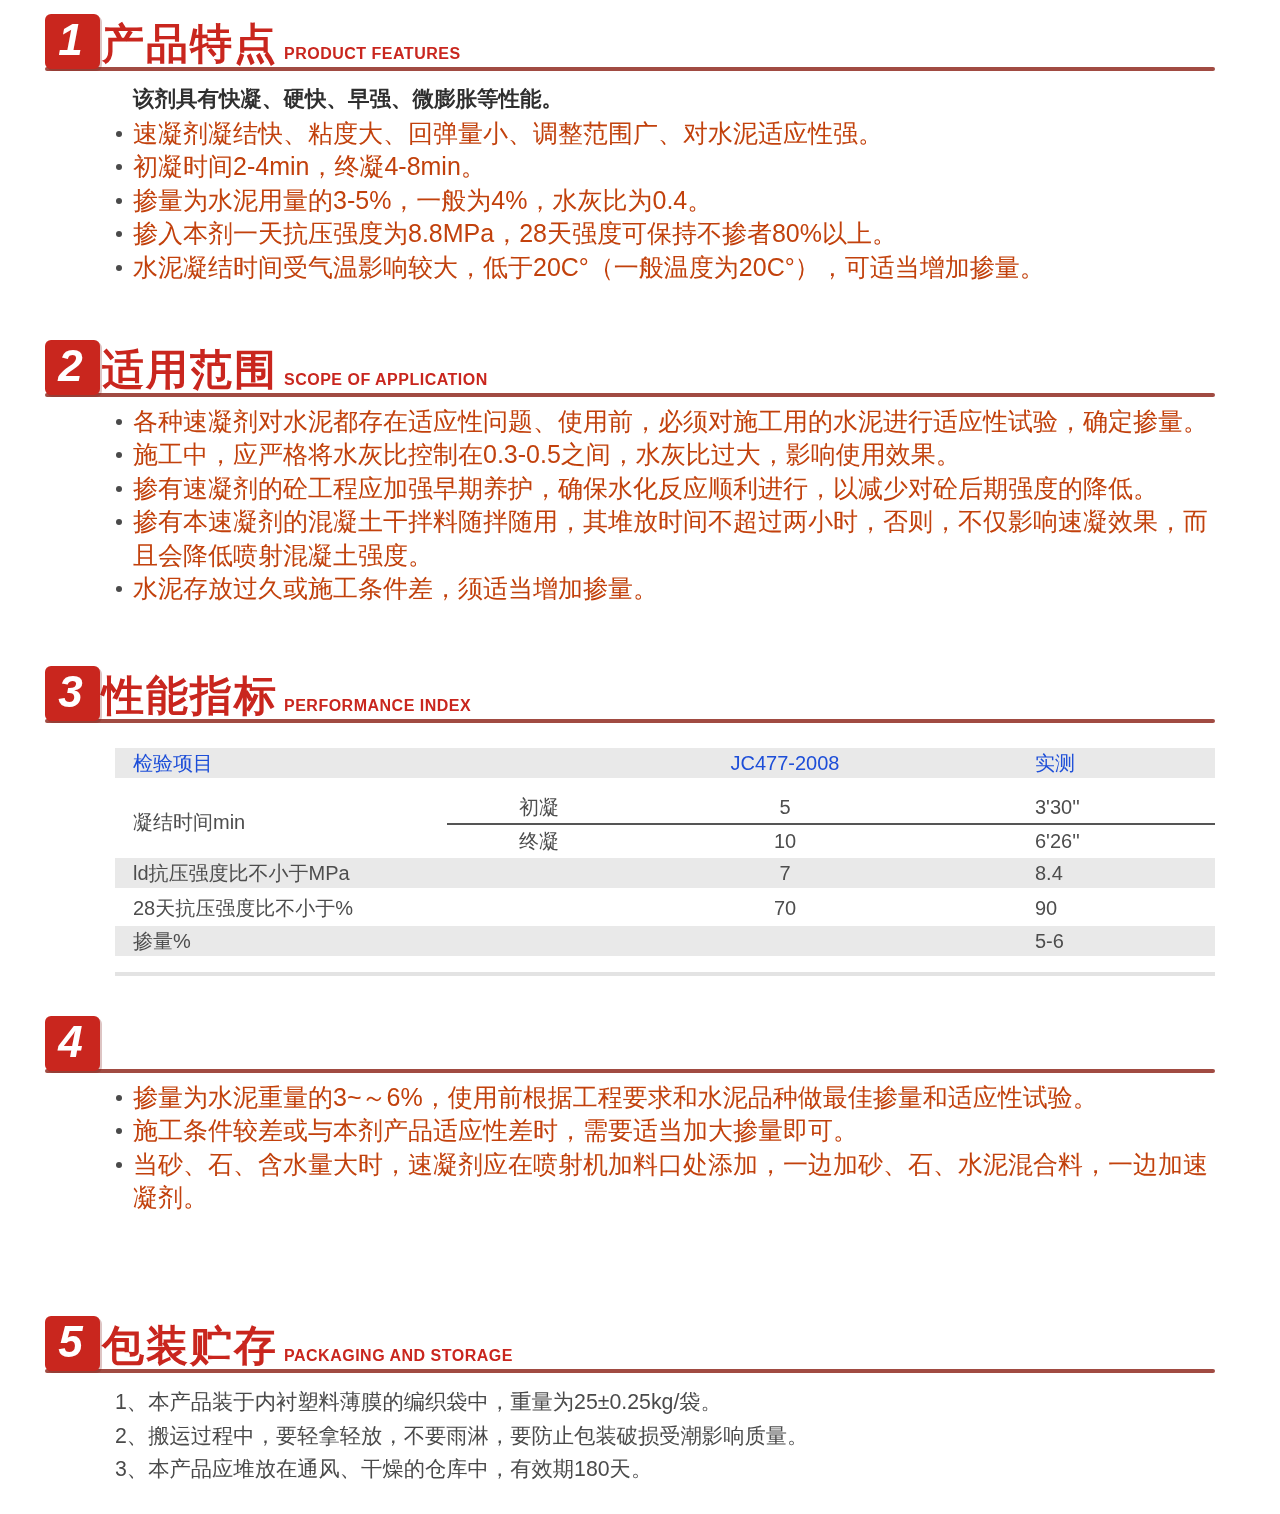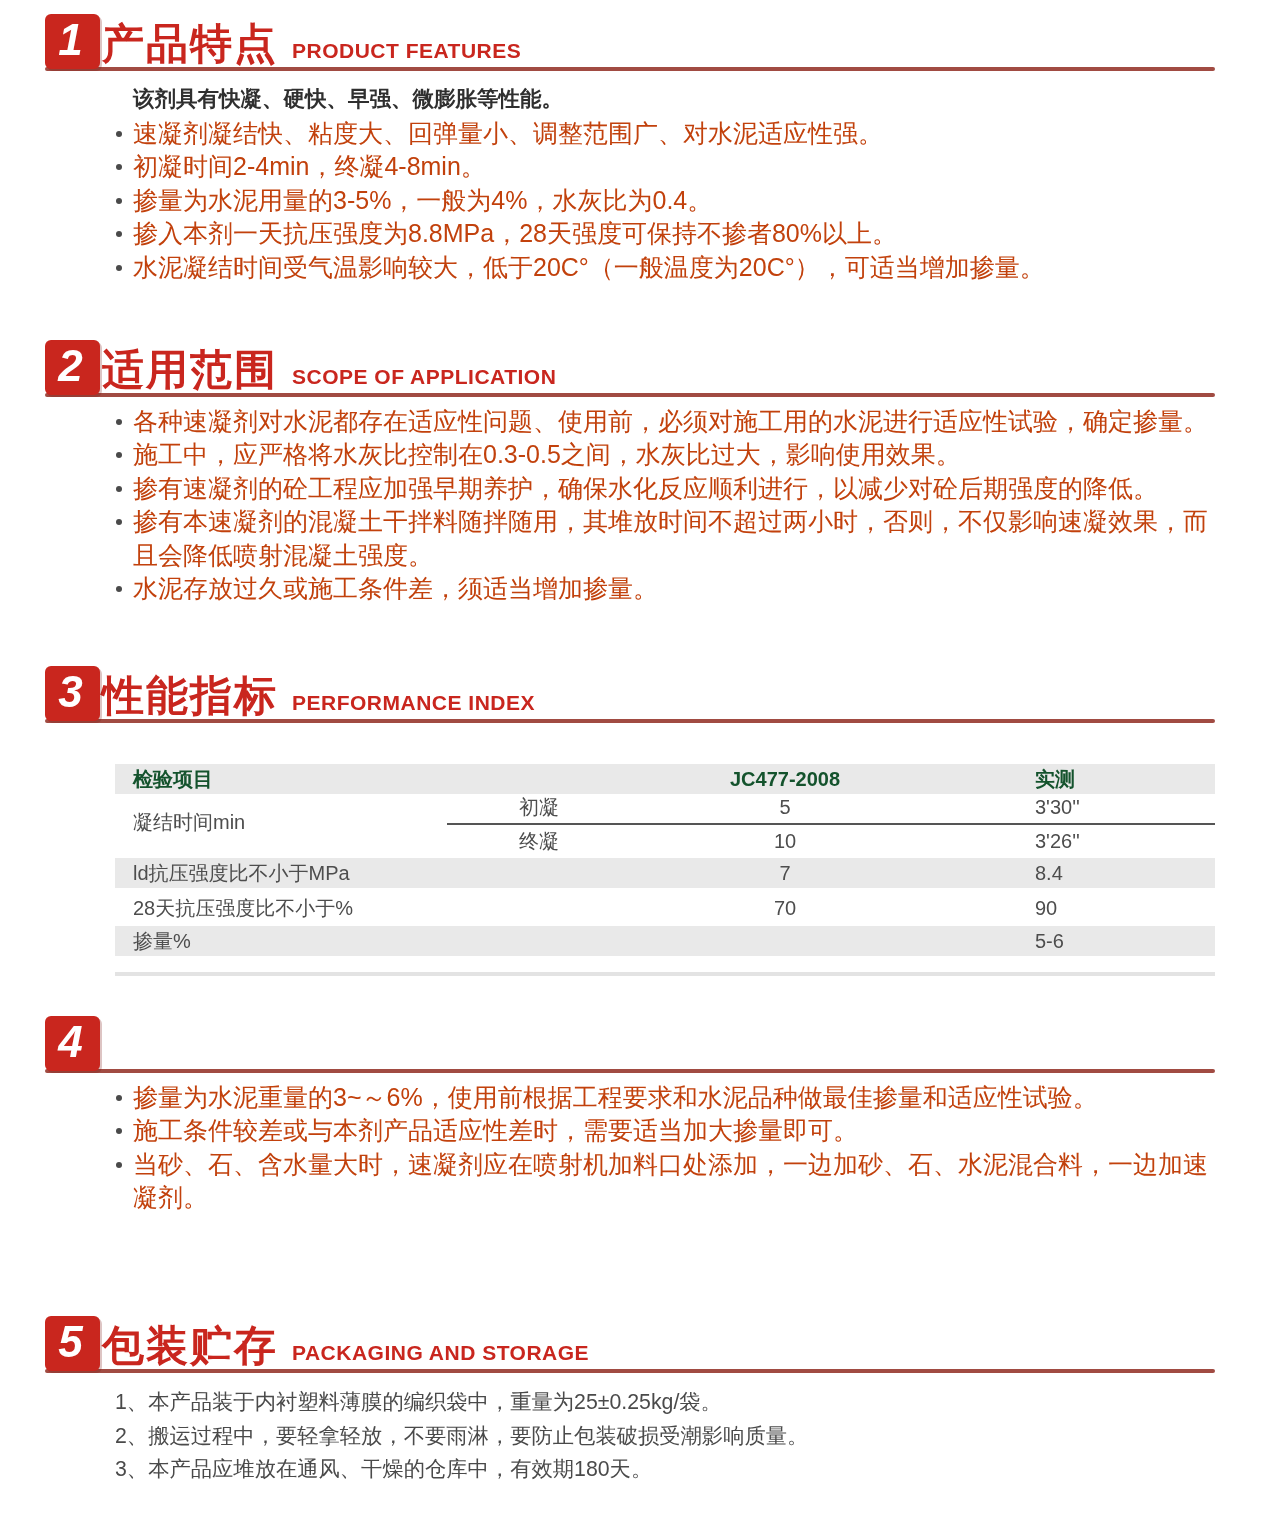--- a/index.html
+++ b/index.html
@@ -5,37 +5,37 @@
   html,body{margin:0;padding:0;background:#ffffff;}
   body{font-family:"Liberation Sans","DejaVu Sans",sans-serif;}
   .page{position:relative;width:1280px;height:1514px;background:#ffffff;overflow:hidden;}
 
   
   .sec-head{position:absolute;left:45px;width:1170px;height:58px;}
   .sec-line{position:absolute;left:0;top:53px;width:100%;height:4px;background:#a14b42;border-radius:2px;}
   .numbox{position:absolute;left:0;top:0;width:55px;height:55px;background:#c9261e;border-radius:6px;
           display:flex;align-items:center;justify-content:center;box-shadow:2px 2px 0 rgba(120,20,15,.25);z-index:2;}
   .numbox span{color:#ffffff;font-size:44px;font-weight:bold;font-style:italic;line-height:1;transform:translate(-2px,-2px);}
-  .titles{position:absolute;left:57px;bottom:6px;display:flex;align-items:flex-end;gap:14px;white-space:nowrap;}
+  .titles{position:absolute;left:57px;bottom:6px;display:flex;align-items:flex-end;gap:6px;white-space:nowrap;}
   .title-zh{font-size:42px;font-weight:bold;color:#c9261e;letter-spacing:2px;line-height:1.05;}
-  .title-en{font-size:21px;font-weight:bold;color:#c9261e;letter-spacing:.5px;margin-bottom:3px;}
+  .title-en{font-size:16px;font-weight:bold;color:#c9261e;letter-spacing:.5px;margin-bottom:3px;}
   .h1{top:14px}.h2{top:340px}.h3{top:666px}.h4{top:1016px}.h5{top:1316px}
 
   
   .intro{position:absolute;left:133px;top:86px;font-size:21.5px;font-weight:bold;color:#2f2f2f;line-height:26px;}
   .bullets{position:absolute;left:113px;width:1102px;list-style:none;margin:0;padding:0;}
   .bullets li{position:relative;padding-left:20px;font-size:25px;line-height:33.4px;color:#c2410c;}
   .bullets li::before{content:"";position:absolute;left:3px;top:14px;width:6px;height:6px;border-radius:50%;background:#4a4a4a;}
   .b1{top:117px}.b2{top:405px}.b4{top:1081px}
   .numlist{position:absolute;left:115px;top:1386px;font-size:21.3px;line-height:33.5px;color:#4a4a4a;}
 
   
   .ptable{position:absolute;left:115px;top:748px;width:1100px;height:232px;font-size:20px;color:#4d4d4d;}
   .t-row{position:absolute;left:0;width:100%;height:30px;line-height:30px;}
-  .t-head{top:16px;background:#e9e9e9;font-weight:bold;color:#14532d;}
+  .t-head{top:0;background:#e9e9e9;font-weight:normal;color:#1d4ed8;}
   .gray{background:#e9e9e9;}
   .r-chu{top:44px}.r-zhong{top:78px}.r-ld{top:110px}.r-28{top:145px}.r-chan{top:178px}
   .c1{position:absolute;left:18px;white-space:nowrap;}
   .c2{position:absolute;left:404px;white-space:nowrap;}
   .c3{position:absolute;left:560px;width:220px;text-align:center;white-space:nowrap;}
   .c4{position:absolute;left:920px;white-space:nowrap;}
   .merged-label{position:absolute;left:18px;top:59px;height:30px;line-height:30px;white-space:nowrap;}
   .t-divider{position:absolute;left:332px;top:75px;width:768px;height:2px;background:#555555;}
   .t-bottom{position:absolute;left:0;top:224px;width:100%;height:4px;background:#e3e3e3;}
 </style>
@@ -108,21 +108,21 @@
       <span class="c2">初凝</span>
       <span class="c3">5</span>
       <span class="c4">3'30''</span>
     </div>
 
     <div class="t-divider"></div>
 
     <div class="t-row r-zhong">
       <span class="c2">终凝</span>
       <span class="c3">10</span>
-      <span class="c4">3'26''</span>
+      <span class="c4">6'26''</span>
     </div>
 
     <div class="t-row r-ld gray">
       <span class="c1">ld抗压强度比不小于MPa</span>
       <span class="c3">7</span>
       <span class="c4">8.4</span>
     </div>
 
     <div class="t-row r-28">
       <span class="c1">28天抗压强度比不小于%</span>

